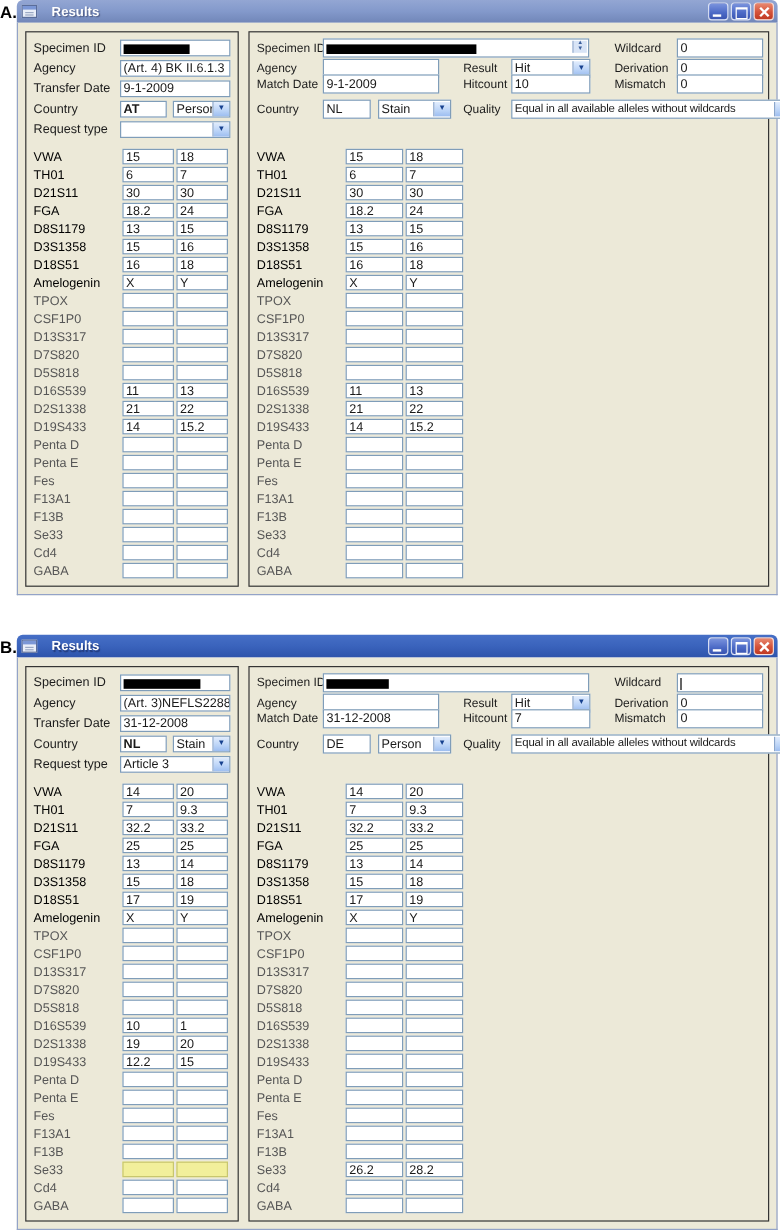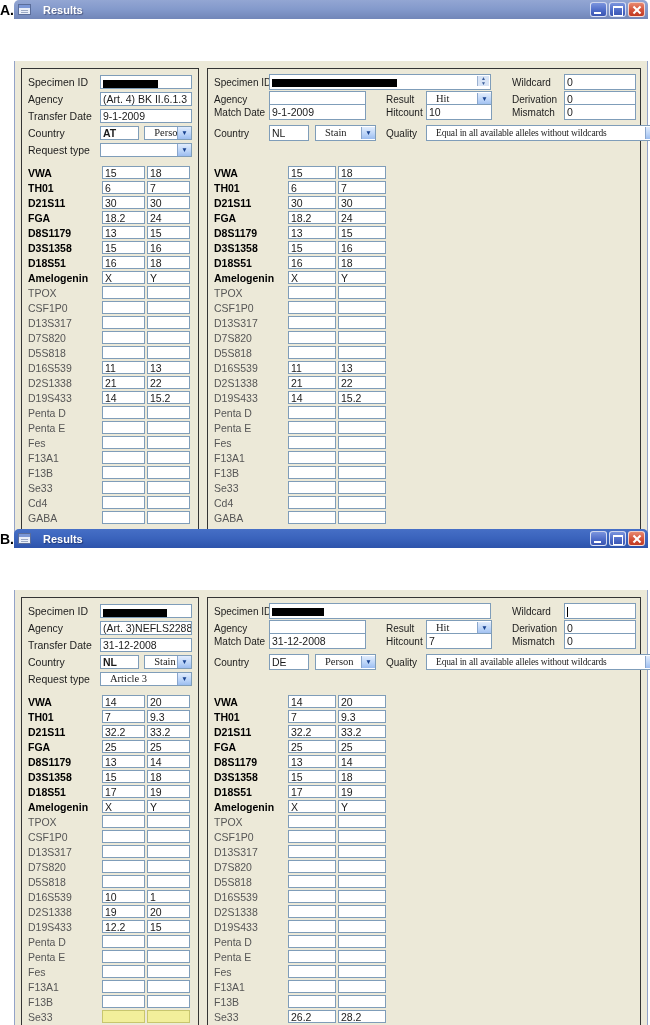--- a/index.html
+++ b/index.html
@@ -25,37 +25,37 @@
             border: 1px solid rgba(255,255,255,.75); flex: none; cursor: default; }
   .btn-blue { background: linear-gradient(180deg,#7b94dd 0%,#4b69c6 60%,#3a55b0 100%); }
   .btn-red  { background: linear-gradient(180deg,#e8886f 0%,#d4523a 55%,#c03a22 100%); }
   .g-min::after { content: ""; position: absolute; left: 3px; width: 7px; bottom: 2px; height: 2px; background: #fff; }
   .g-max::after { content: ""; position: absolute; left: 3px; top: 3px; width: 8px; height: 7px;
                   border: 1px solid #fff; border-top-width: 2px; }
   .g-close::before, .g-close::after { content: ""; position: absolute; left: 7px; top: 2px; width: 2px; height: 10px; background: #fff; }
   .g-close::before { transform: rotate(45deg); }
   .g-close::after  { transform: rotate(-45deg); }
 
-  .win-body { background: #ece9d8; border: 1px solid #93a3c8; border-top: none; padding: 7px 6px 6px 6px; display: flex; gap: 8px; margin-top: 42px; }
+  .win-body { background: #ece9d8; border: 1px solid #93a3c8; border-top: none; padding: 7px 6px 6px 6px; display: flex; gap: 8px; }
 
   .panel { border: 1.5px solid #343434; background: #ece9d8; padding: 5px 6px; }
   .panel.left  { width: 178px; flex: none; }
   .panel.right { flex: 1; }
 
   
   .hdr { height: 85px; }
   .hrow { display: flex; align-items: center; height: 16px; margin-bottom: 1px; }
   .hlab { width: 72px; flex: none; font-size: 10.5px; color: #1c1c1c; white-space: nowrap; }
   .field { background: #fff; border: 1px solid #7f9db9; height: 14px; font-size: 10.5px; line-height: 12px;
            padding: 0 2px; color: #1a1a1a; white-space: nowrap; overflow: hidden; position: relative; }
   .w-full { width: 94px; }
   .w-sm   { width: 40px; margin-right: 5px; font-weight: bold; }
 
   .combo { display: flex; padding: 0; }
-  .combo .ctext { flex: 1; padding: 0 9px; font-size: 10.5px; line-height: 12px; overflow: hidden; white-space: nowrap; font-family: Liberation Serif, serif; }
+  .combo .ctext { flex: 1; padding: 0 2px; font-size: 10.5px; line-height: 12px; overflow: hidden; white-space: nowrap; }
   .combo .cbtn { width: 14px; flex: none; background: linear-gradient(180deg,#e2edfd 0%,#bad3f7 60%,#9cbdf0 100%);
                  border-left: 1px solid #8aa6cc; color: #17418f; font-size: 6.5px; line-height: 12px; text-align: center; cursor: default; }
   .w-type { width: 49px; }
 
   
   .rhdr { position: relative; height: 85px; }
   .rh { position: absolute; height: 16px; display: flex; align-items: center; }
   .rlab { font-size: 10px; color: #1c1c1c; white-space: nowrap; }
   .r0 { top: 0; } .r1 { top: 17px; } .r2 { top: 30px; } .r3 { top: 51px; }
   .c1l { left: 0;  width: 55px; }
@@ -79,21 +79,21 @@
   .spinner { position: absolute; right: 1px; top: 1px; width: 12px; height: 10px; background: #d8e4f6;
              border-left: 1px solid #9ab0d0; display: flex; flex-direction: column; }
   .spinner span { flex: 1; font-size: 5px; line-height: 5px; text-align: center; color: #3c5f9c; cursor: default; }
 
   .caret { display: inline-block; width: 1px; height: 10px; background: #000; vertical-align: middle; margin-top: 1px; }
 
   
   .loci { margin-top: 6px; }
   .lrow { display: flex; align-items: center; height: 15px; }
   .llab { width: 74px; flex: none; font-size: 10.5px; color: #565656; white-space: nowrap; }
-  .llab.b { font-weight: bold; color: #000; }
+  .llab.b { font-weight: normal; color: #000; }
   .lfield { height: 13px; margin-right: 2px; }
   .panel.left  .lfield { width: 45px; }
   .panel.right .lfield { width: 48px; }
   .lfield.hl { background: #f2ef9b; border-color: #c8c66e; }
 </style>
 </head>
 <body>
 
 <div class="fig">
 

